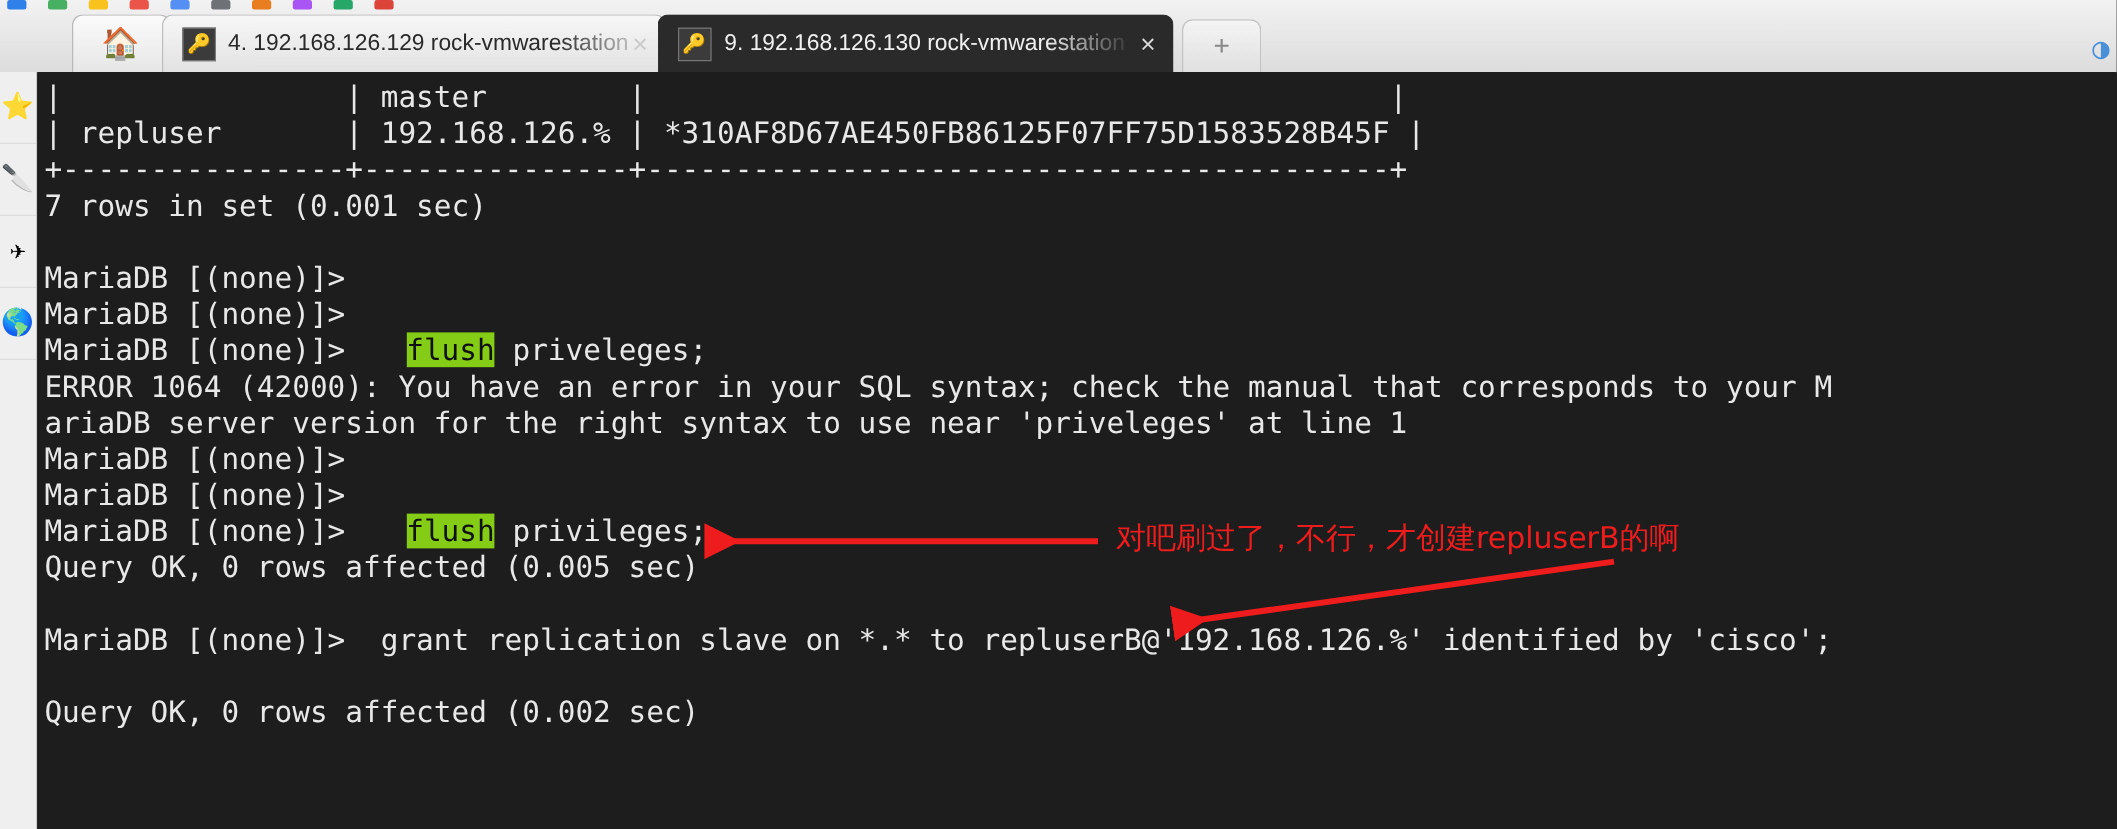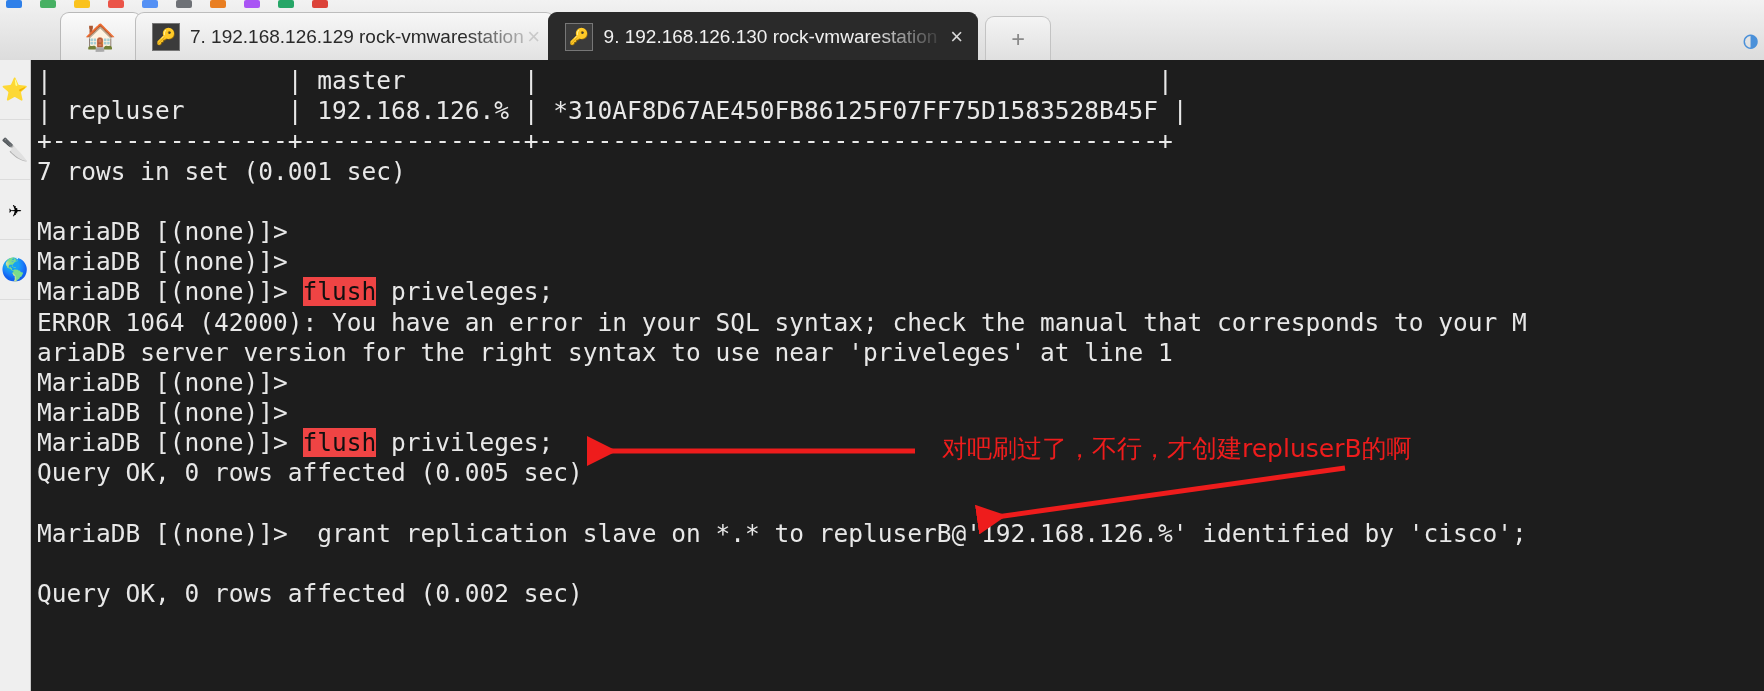--- a/index.html
+++ b/index.html
@@ -105,29 +105,29 @@
   .term-inner{
     position:absolute;left:6px;top:6px;
     width:1730px;
     color:#e8e8e8;
     font-size:24.5px;
     line-height:30.2px;
     letter-spacing:0px;
     white-space:pre;
   }
   .term-inner .ln{display:block;height:30.2px;}
-  .hl{background:#ef4444;color:#101010;}
+  .hl{background:#84cc16;color:#101010;margin-left:36px;}
 
   
   .anno{position:absolute;left:0;top:0;width:1764px;height:691px;pointer-events:none;}
   .anno-text{
     position:absolute;
     color:#ee1c1c;
     font-family:"DejaVu Sans","Liberation Sans",sans-serif;
-    font-size:25px;white-space:nowrap;font-weight:400;margin-left:12px;
+    font-size:25px;white-space:nowrap;font-weight:400;
   }
 </style>
 </head>
 <body>
 
 <div class="app">
 
   <div class="tabstrip">
     <div class="bookmark-dots" id="bookmark-dots">
         <span class="bdot" style="background: rgb(26, 115, 232);"></span>
@@ -141,21 +141,21 @@
         <span class="bdot" style="background: rgb(15, 157, 88);"></span>
         <span class="bdot" style="background: rgb(217, 48, 37);"></span>
       </div>
 
     <div class="tab home">
       <span class="home-glyph">🏠</span>
     </div>
 
     <div class="tab inactive">
       <span class="favicon">🔑</span>
-      <span class="tab-title">7. 192.168.126.129 rock-vmwarestation</span>
+      <span class="tab-title">4. 192.168.126.129 rock-vmwarestation</span>
       <span class="tab-close">×</span>
     </div>
 
     <div class="tab active">
       <span class="favicon">🔑</span>
       <span class="tab-title">9. 192.168.126.130 rock-vmwarestation</span>
       <span class="tab-close">×</span>
     </div>
 
     <div class="tab newtab">

